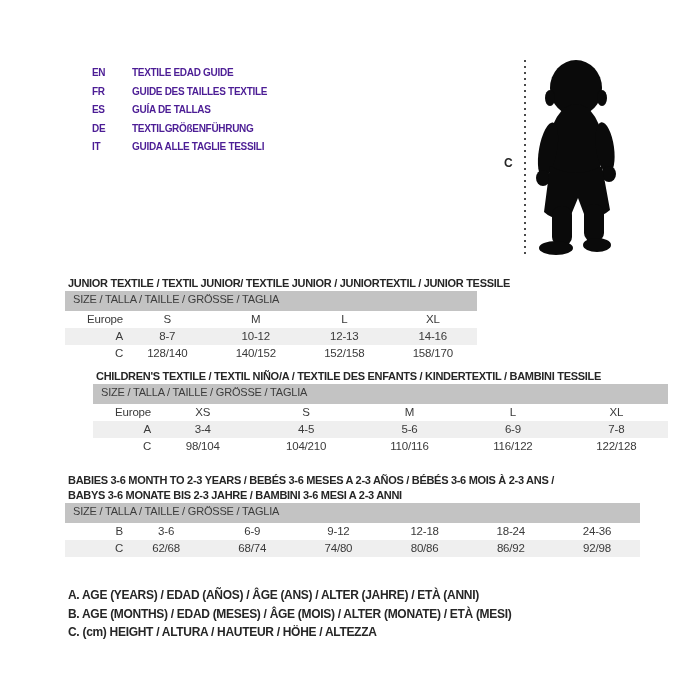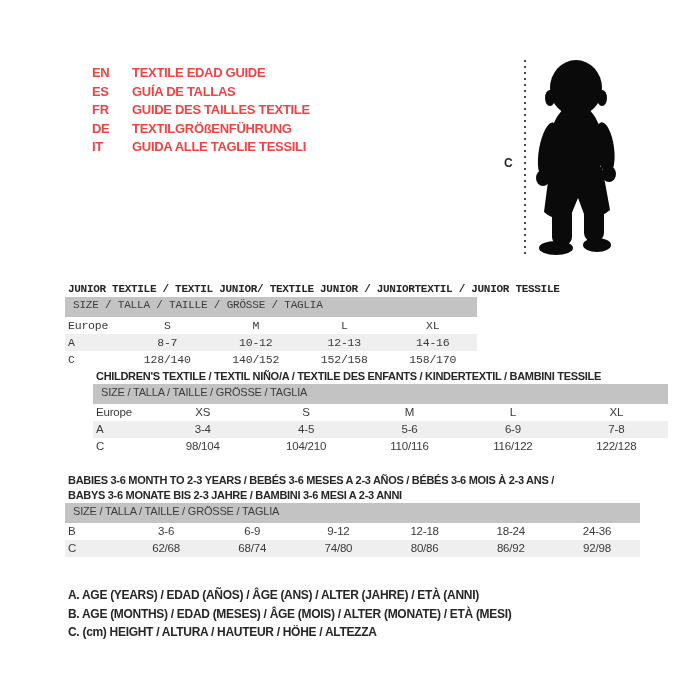--- a/index.html
+++ b/index.html
@@ -6,62 +6,62 @@
     margin: 0; padding: 0;
     width: 700px; height: 700px;
     background: #ffffff;
     font-family: "Liberation Sans", sans-serif;
     overflow: hidden;
   }
   .canvas { position: relative; width: 700px; height: 700px; background: #fff; }
 
   
   .lang-block { position: absolute; left: 70px; top: 64px; }
-  .lang-row { display: flex; line-height: 18.6px; font-size: 13px; font-weight: bold; color: #ef4444; letter-spacing: -0.3px; padding-left: 22px; }
+  .lang-row { display: flex; line-height: 18.6px; font-size: 10px; font-weight: bold; color: #4c1d95; letter-spacing: -0.3px; padding-left: 22px; }
   .lang-code { width: 40px; flex: 0 0 40px; }
 
   
   .figure { position: absolute; left: 500px; top: 48px; width: 160px; height: 215px; }
   .figure svg { display: block; }
   .height-label { position: absolute; left: 504px; top: 156px; font-size: 12px; font-weight: bold; color: #262626; }
 
   
   .section { position: absolute; left: 65px; }
-  .section-0 { top: 282px; font-family: Liberation Mono, monospace; }
+  .section-0 { top: 276px; }
   .section-1 { top: 369px; margin-left: 28px; }
   .section-2 { top: 473px; }
   .sec-heading { font-size: 11px; font-weight: bold; color: #262626; line-height: 15px; letter-spacing: -0.3px; padding-left: 3px; white-space: nowrap; }
   .sec-heading:last-of-type { margin-bottom: 12px; }
   .size-bar { height: 20px; line-height: 16px; background: #c3c3c3; color: #3c3c3c; font-size: 11px; padding-left: 8px; letter-spacing: -0.2px; box-sizing: border-box; }
   .t-row { display: flex; height: 17px; line-height: 17px; font-size: 11.5px; color: #3a3a3a; letter-spacing: -0.2px; }
   .t-row.shaded { background: #efefef; }
-  .t-label { flex: 0 0 58px; padding-left: 3px; box-sizing: border-box; text-align: left; }
+  .t-label { flex: 0 0 58px; padding-left: 3px; box-sizing: border-box; text-align: right; }
   .t-cell { flex: 1 1 0; text-align: center; }
 
   
   .legend { position: absolute; left: 68px; top: 586px; }
   .legend-line { font-size: 12px; font-weight: bold; color: #262626; line-height: 18.5px; letter-spacing: -0.3px; white-space: nowrap; }
 </style>
 </head>
 <body>
 
 <div class="canvas">
 
   <div class="lang-block" id="lang-block">
       <div class="lang-row">
     <span class="lang-code">EN</span>
     <span class="lang-label">TEXTILE EDAD GUIDE</span>
   </div>
       <div class="lang-row">
+    <span class="lang-code">FR</span>
+    <span class="lang-label">GUIDE DES TAILLES TEXTILE</span>
+  </div>
+      <div class="lang-row">
     <span class="lang-code">ES</span>
     <span class="lang-label">GUÍA DE TALLAS</span>
-  </div>
-      <div class="lang-row">
-    <span class="lang-code">FR</span>
-    <span class="lang-label">GUIDE DES TAILLES TEXTILE</span>
   </div>
       <div class="lang-row">
     <span class="lang-code">DE</span>
     <span class="lang-label">TEXTILGRÖßENFÜHRUNG</span>
   </div>
       <div class="lang-row">
     <span class="lang-code">IT</span>
     <span class="lang-label">GUIDA ALLE TAGLIE TESSILI</span>
   </div>
     </div>

